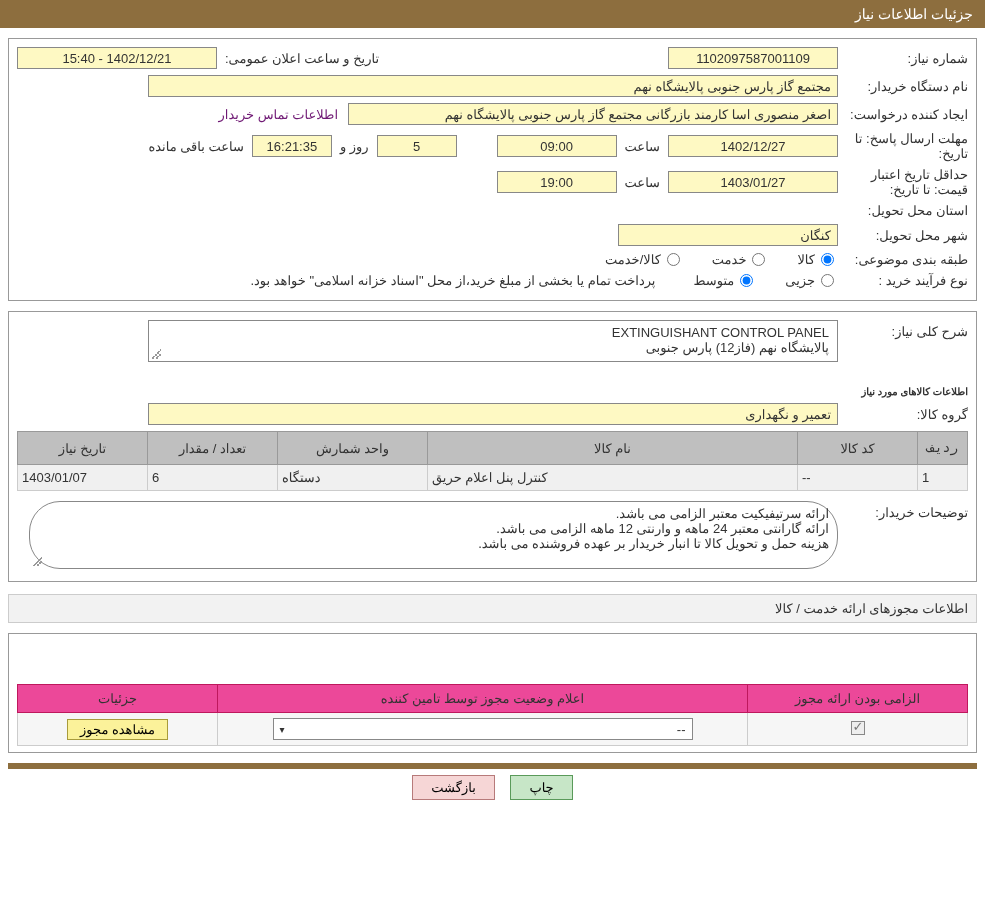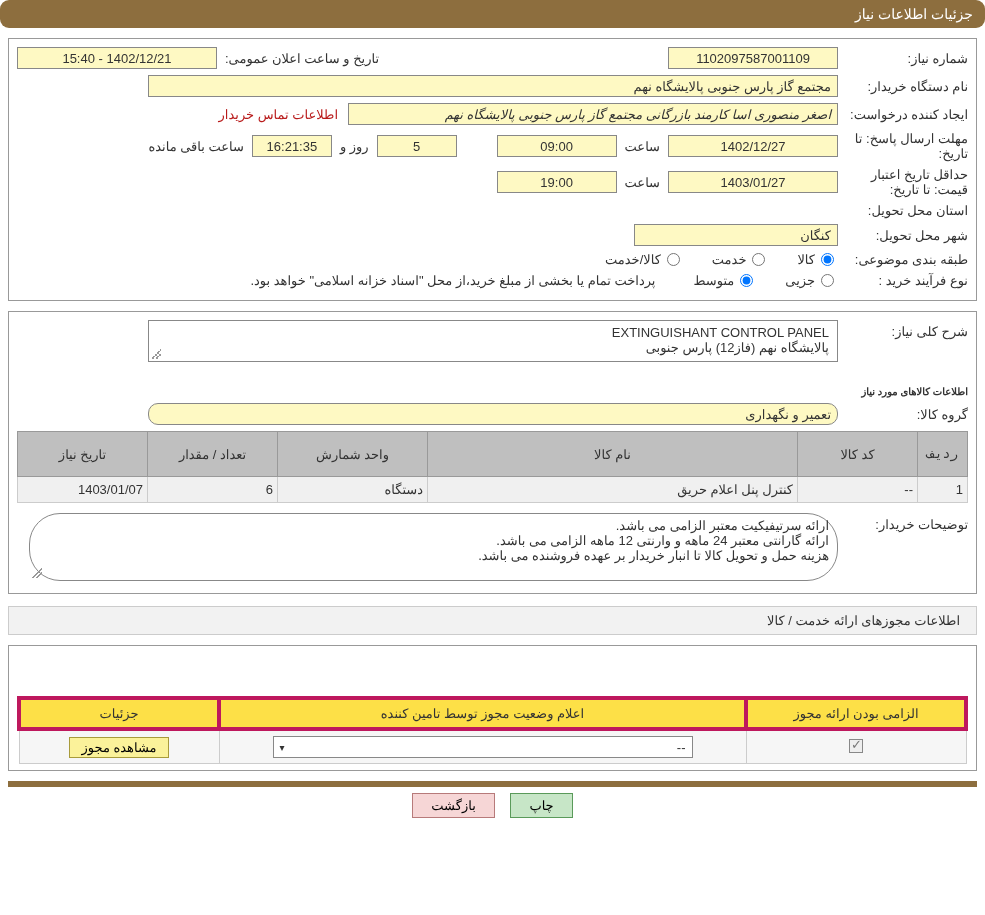--- a/index.html
+++ b/index.html
@@ -1,45 +1,45 @@
 <!DOCTYPE html>
 <html dir="rtl" lang="fa"><head>
 <meta charset="utf-8">
 <style>
 * { box-sizing: border-box; margin: 0; padding: 0; }
 body { font-family: Tahoma, Arial, sans-serif; font-size: 13px; background: #fff; color: #333; direction: rtl; }
 .container { width: 985px; margin: 0 auto; }
-.header-bar { background: #8d6e3e; color: #fff; padding: 6px 12px; font-size: 14px; border-radius: 9px; }
+.header-bar { background: #8d6e3e; color: #fff; padding: 6px 12px; font-size: 14px; }
 .outer-panel { border: 1px solid #999; margin: 10px 8px; padding: 8px 8px 6px; background: #fff; }
 .row { display: flex; align-items: center; margin-bottom: 6px; flex-wrap: nowrap; }
 .label { width: 130px; text-align: right; padding-left: 4px; flex-shrink: 0; }
 .field { border: 1px solid #888; background: #fef9c3; padding: 2px 6px; height: 22px; display: inline-flex; align-items: center; text-align: center; justify-content: center; }
-.field-wide { width: 490px; text-align: right; justify-content: flex-start; font-style: italic; }
+.field-wide { width: 490px; text-align: right; justify-content: flex-start; }
 .field-full { flex: 1; text-align: right; justify-content: flex-start; }
 .field-170 { width: 170px; }
 .field-120 { width: 120px; }
 .field-100 { width: 80px; }
 .field-80 { width: 80px; }
 .field-200 { width: 200px; }
 .inline-label { margin: 0 8px 0 8px; }
-.link-text { color: #b91c1c; margin-right: 10px; }
+.link-text { color: #701a75; margin-right: 10px; }
 .radio-set { display: flex; align-items: center; gap: 4px; }
 .radio-set .r { margin: 0 4px 0 2px; }
 .note-text { color: #333; margin-right: 8px; }
 .group-row { align-items: flex-start; }
 .group-label { width: 130px; padding-top: 4px; }
 .textarea-field { border: 1px solid #888; background: #fff; padding: 4px 8px; flex: 1; min-height: 42px; text-align: right; position: relative; margin-left: 12px; }
 .textarea-field .resize { position: absolute; left: 2px; bottom: 2px; width: 10px; height: 10px; background: linear-gradient(135deg, transparent 50%, #999 50%, #999 60%, transparent 60%, transparent 70%, #999 70%, #999 80%, transparent 80%); }
 .section-title { font-weight: bold; margin: 24px 0 6px; font-size: 10px; }
 .items-table { width: 100%; border-collapse: collapse; margin-top: 6px; }
-.items-table th { background: #bfbfbf; border: 1px solid #999; padding: 14px 4px; font-weight: normal; font-size: 13px; }
-.items-table td { background: #f0f0f0; border: 1px solid #ccc; padding: 5px 4px; text-align: right; }
-.sub-header { background: #f2f2f2; border: 1px solid #ccc; padding: 6px 16px; margin: 12px 8px 0; text-align: right; font-size: 13px; }
+.items-table th { background: #bfbfbf; border: 1px solid #999; padding: 8px 4px; font-weight: normal; font-size: 13px; }
+.items-table td { background: #f0f0f0; border: 1px solid #ccc; padding: 5px 4px; text-align: left; }
+.sub-header { background: #f2f2f2; border: 1px solid #ccc; padding: 6px 8px; margin: 12px 8px 0; text-align: right; font-size: 13px; }
 .license-table { width: 100%; border-collapse: collapse; }
-.license-table th { background: #fde047; border: 4px solid #be185d; padding: 6px 4px; font-weight: normal; }
+.license-table th { background: #ec4899; border: 1px solid #be185d; padding: 6px 4px; font-weight: normal; }
 .license-table td { background: #f6f6f6; border: 1px solid #ccc; padding: 5px 4px; text-align: center; height: 30px; }
 .dropdown { border: 1px solid #888; background: #fff; width: 420px; height: 22px; display: inline-flex; align-items: center; justify-content: space-between; padding: 0 6px; }
 .dropdown .caret { font-size: 10px; }
 .btn-yellow { background: #fbf29a; border: 1px solid #a89b3b; padding: 2px 12px; font-family: inherit; font-size: 13px; }
 .footer-bar { height: 6px; background: #8d6e3e; margin: 4px 8px 6px; }
 .footer-btns { text-align: center; margin: 4px 0 10px; }
 .btn-green { background: #c7e6c7; border: 1px solid #5a9a5a; padding: 4px 18px; font-family: inherit; font-size: 13px; margin: 0 6px; }
 .btn-pink { background: #f6d6d6; border: 1px solid #b77a7a; padding: 4px 18px; font-family: inherit; font-size: 13px; margin: 0 6px; }
 .chk { display: inline-block; width: 14px; height: 14px; border: 1px solid #888; background: #eee; position: relative; }
 .chk::after { content: "✓"; position: absolute; top: -3px; left: 1px; font-size: 13px; color: #777; }
@@ -99,21 +99,21 @@
     <span class="inline-label">ساعت</span>
     <div class="field field-120">19:00</div>
   </div>
 
   <div class="row">
     <div class="label">استان محل تحویل:</div>
   </div>
 
   <div class="row">
     <div class="label">شهر محل تحویل:</div>
-    <div class="field" style="width:204px;text-align:right;justify-content:flex-start;">کنگان</div>
+    <div class="field" style="width:220px;text-align:right;justify-content:flex-start;">کنگان</div>
   </div>
 
   <div class="row">
     <div class="label">طبقه بندی موضوعی:</div>
     <div class="radio-set">
       <input type="radio" class="r" checked="" style="">
       <span>کالا</span>
       <span style="width:20px;"></span>
       <input type="radio" class="r" style="">
       <span>خدمت</span>
@@ -144,21 +144,21 @@
       <div>EXTINGUISHANT CONTROL PANEL</div>
       <div>پالایشگاه نهم (فاز12) پارس جنوبی</div>
       <div class="resize"></div>
     </div>
   </div>
 
   <div class="section-title">اطلاعات کالاهای مورد نیاز</div>
 
   <div class="row">
     <div class="label">گروه کالا:</div>
-    <div class="field field-full" style="max-width:690px;border-radius:10px;">تعمیر و نگهداری</div>
+    <div class="field field-full" style="max-width:690px;">تعمیر و نگهداری</div>
   </div>
 
   <table class="items-table">
     <thead>
       <tr>
         <th style="width:50px;font-family:Liberation Mono, monospace;">ردیف</th>
         <th style="width:120px;">کد کالا</th>
         <th>نام کالا</th>
         <th style="width:150px;">واحد شمارش</th>
         <th style="width:130px;">تعداد / مقدار</th>

